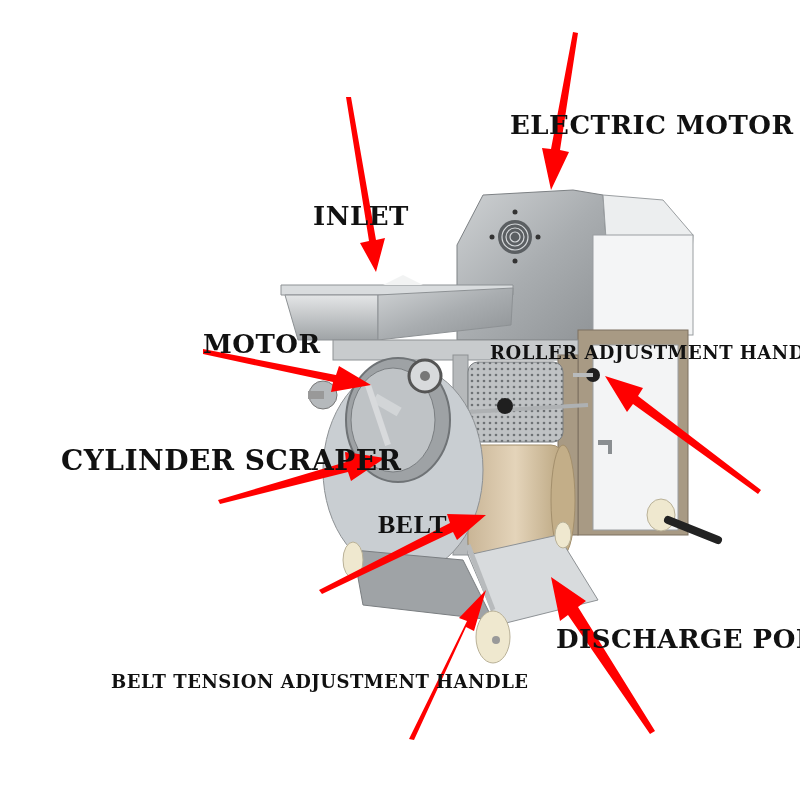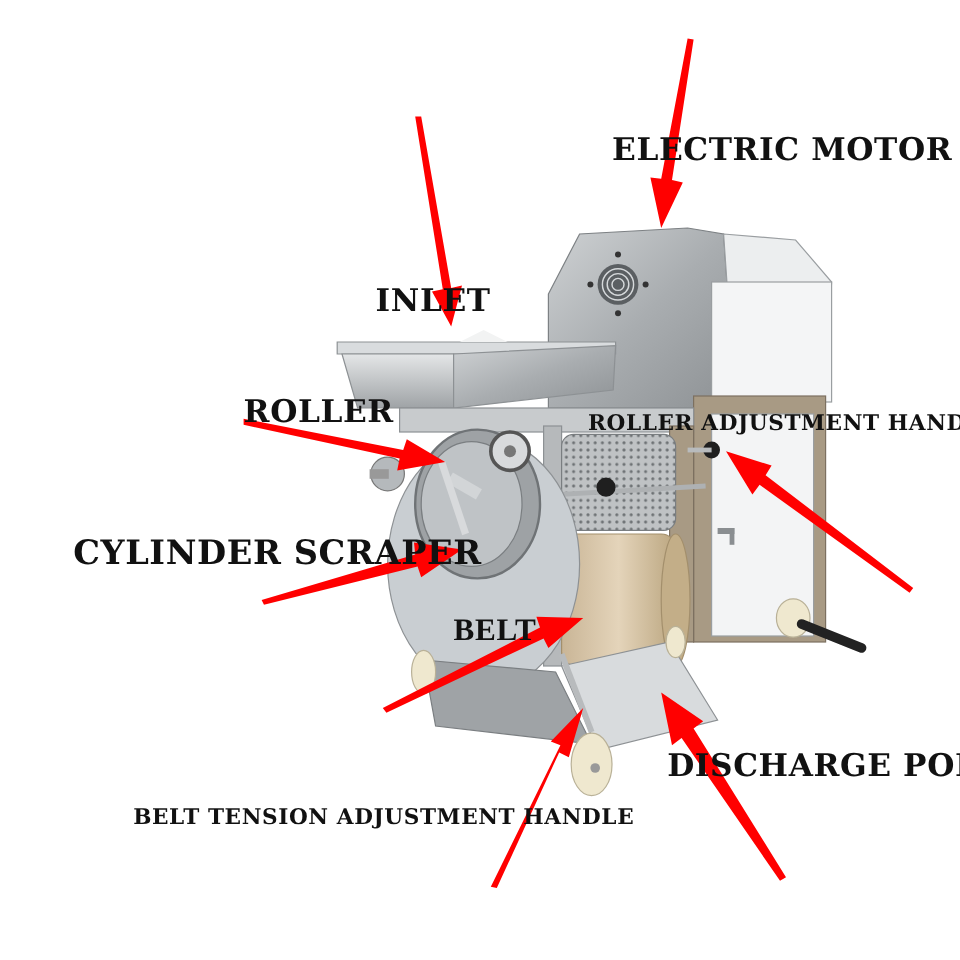--- a/index.html
+++ b/index.html
@@ -134,20 +134,20 @@
 
       <polygon points="306,590 309,594 440,532 444,540 473,515 434,514 437,523"></polygon>
 
       <polygon points="396,739 401,740 453,627 461,631 473,590 446,618 454,621"></polygon>
 
       <polygon points="642,731 637,734 555,615 547,621 538,577 573,601 565,607"></polygon>
     </g>
   </svg>
 
   <div class="label lg" style="left:497px; top:112px;">ELECTRIC MOTOR</div>
-  <div class="label lg" style="left:300px; top:203px;margin-top:35px;">INLET</div>
-  <div class="label lg" style="left:190px; top:331px;">ROLLER</div>
+  <div class="label lg" style="left:300px; top:203px;">INLET</div>
+  <div class="label lg" style="left:190px; top:331px;">MOTOR</div>
   <div class="label sm" style="left:477px; top:344px;">ROLLER ADJUSTMENT HANDLE</div>
   <div class="label md" style="left:48px; top:447px;">CYLINDER SCRAPER</div>
   <div class="label lg" style="left:365px; top:512px;font-family:Liberation Serif, serif;">BELT</div>
   <div class="label lg" style="left:543px; top:626px;">DISCHARGE PORT</div>
   <div class="label sm" style="left:98px; top:673px;text-align:right;">BELT TENSION ADJUSTMENT HANDLE</div>
 </div>
 
 </body></html>

